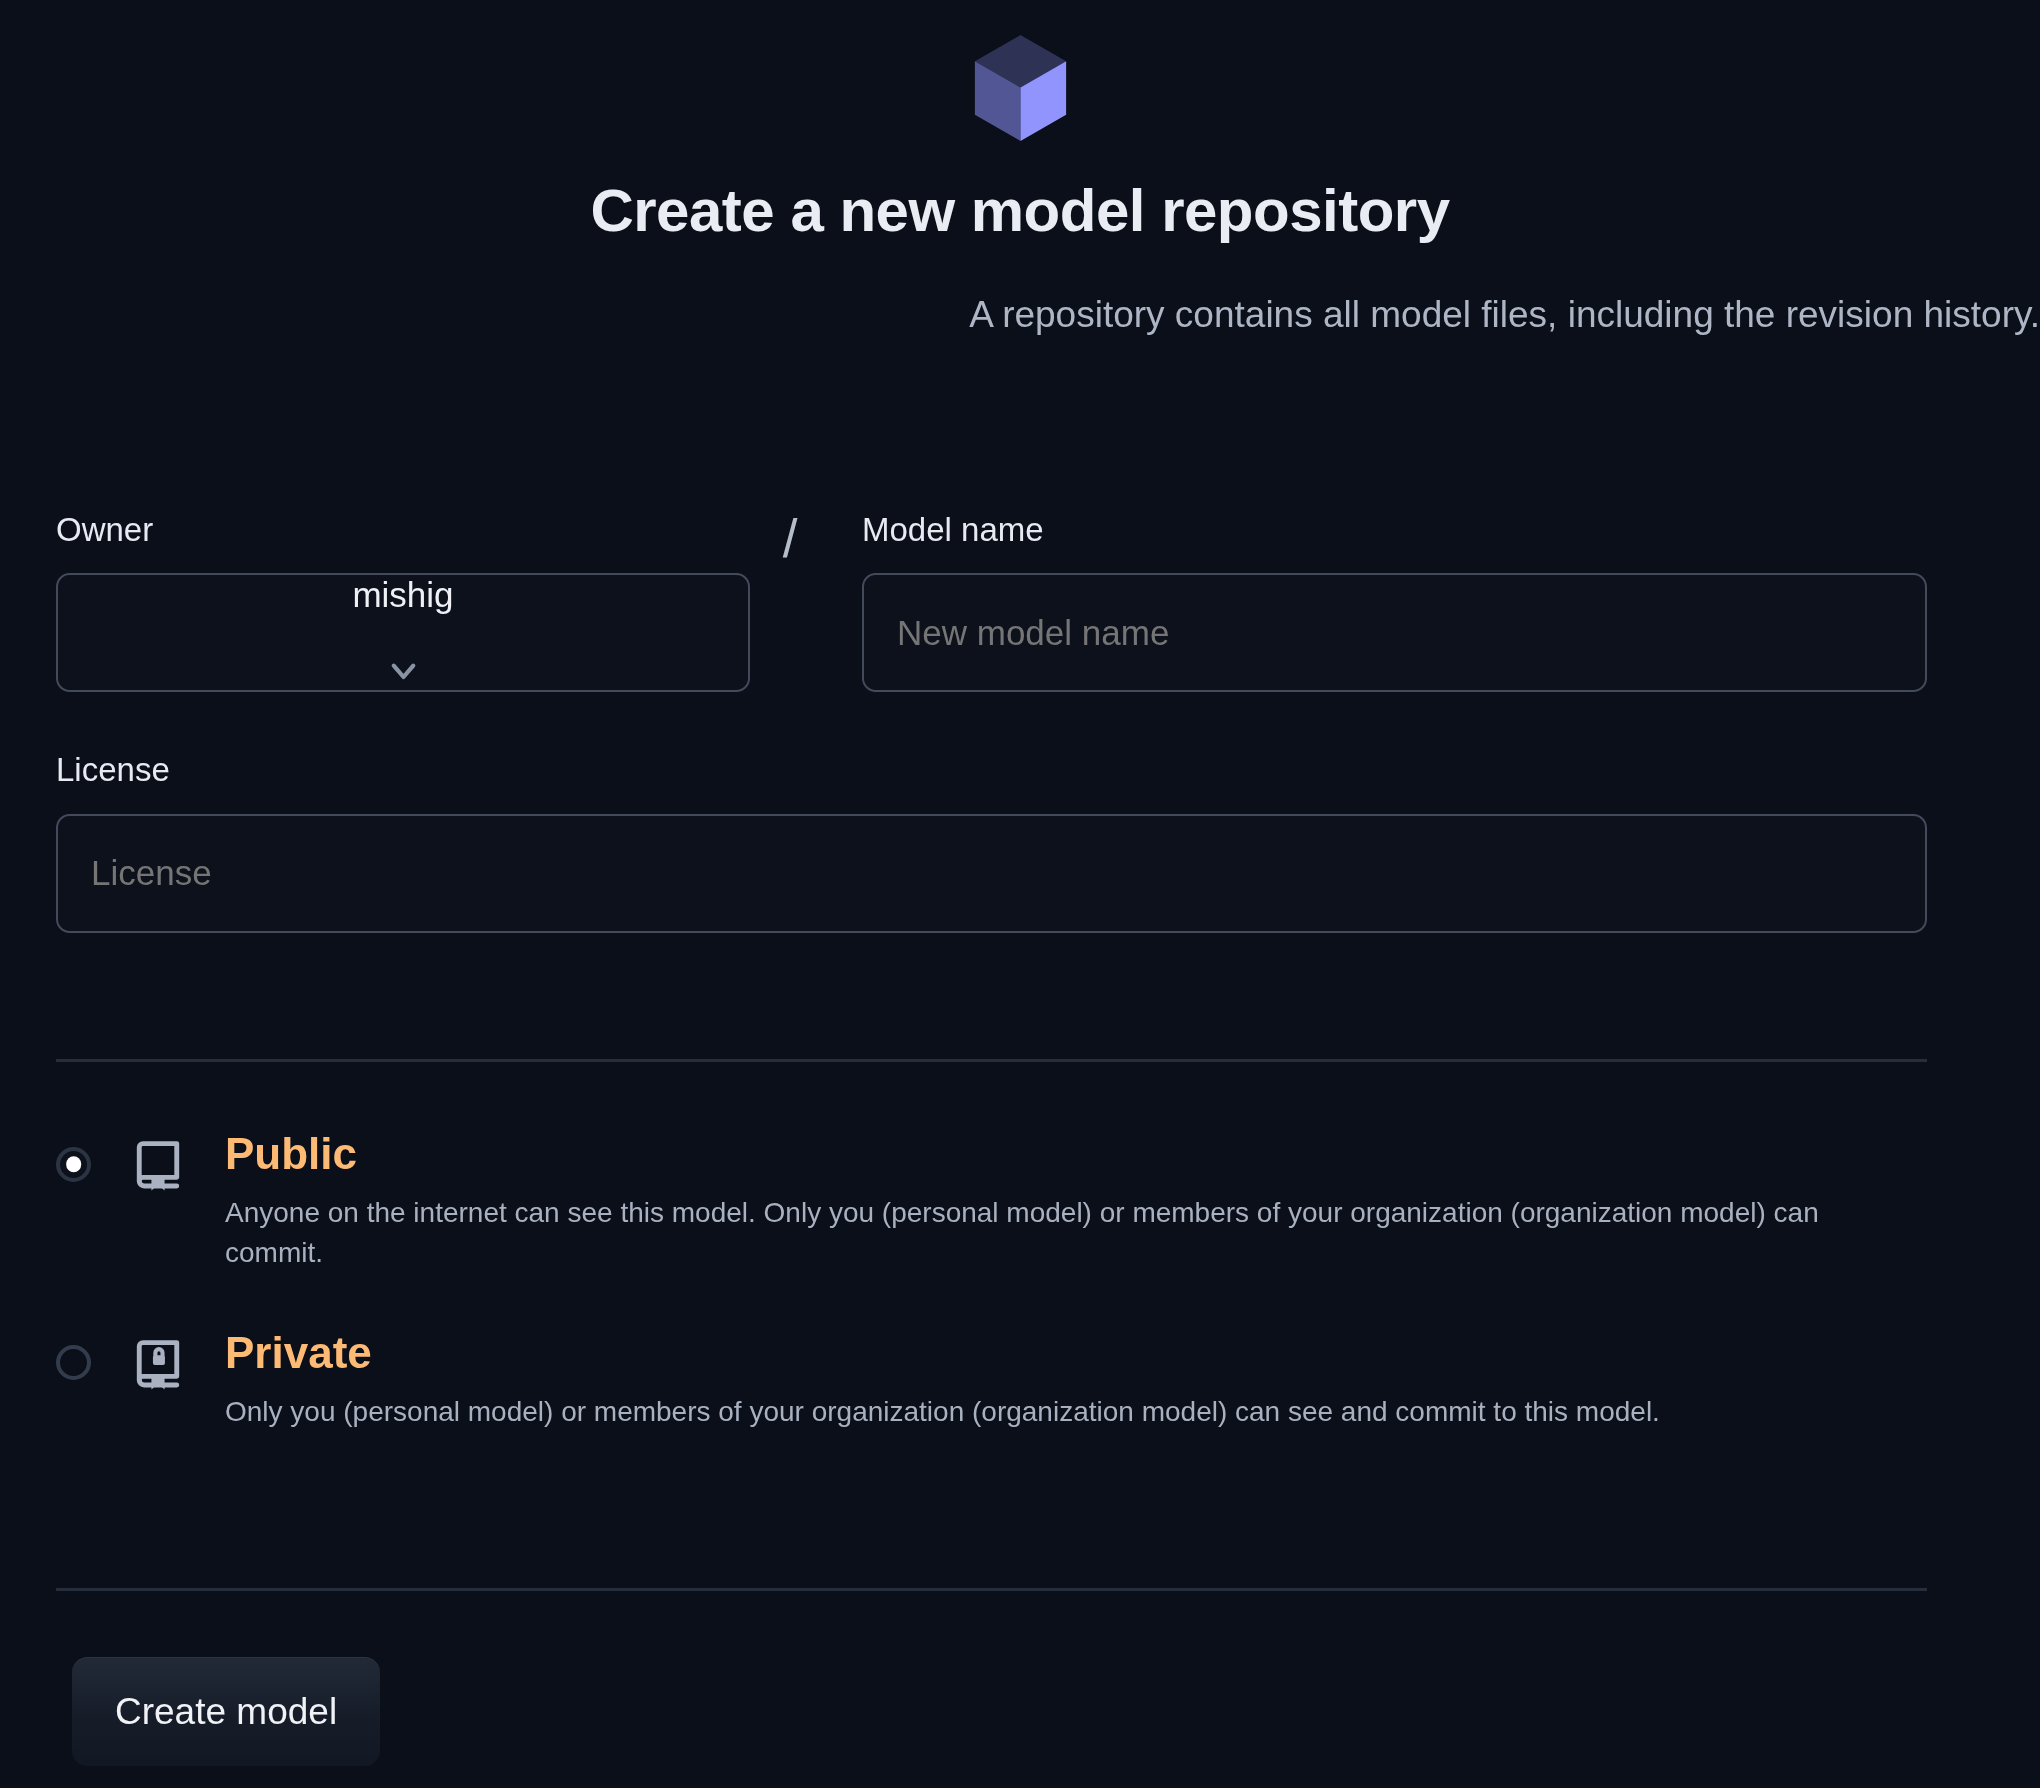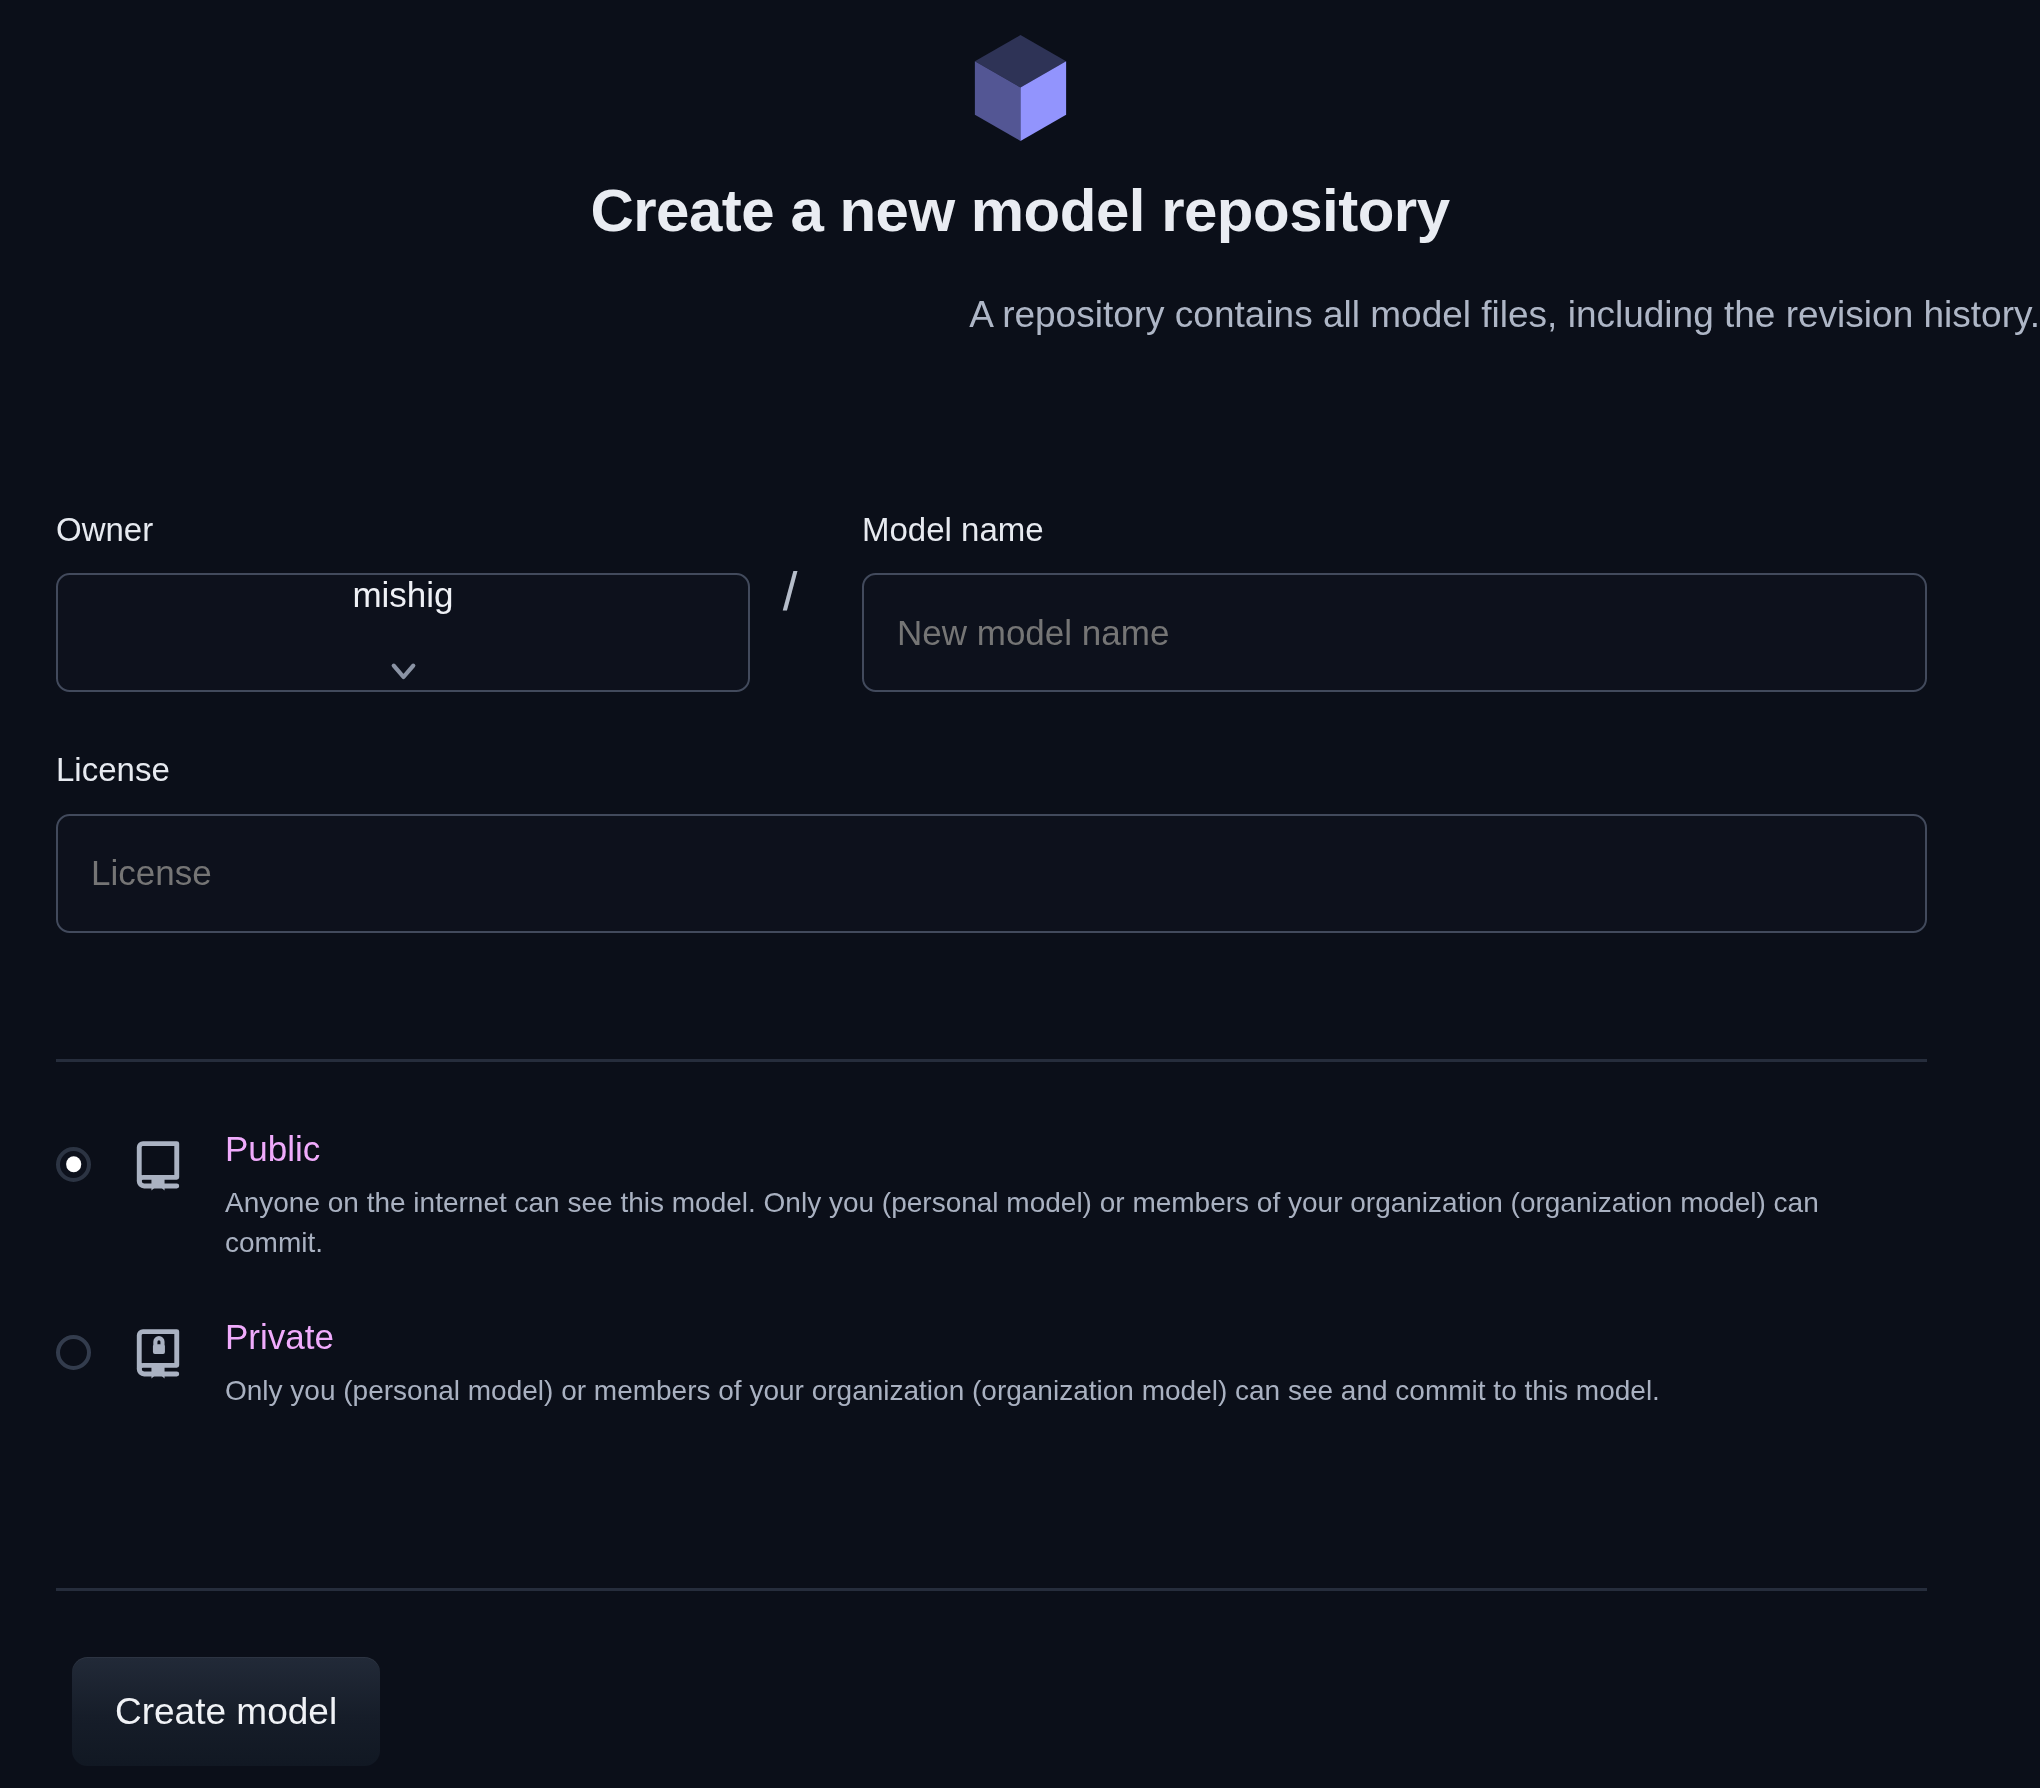--- a/index.html
+++ b/index.html
@@ -66,21 +66,21 @@
   .field-label {
     font-size: 33px;
     font-weight: 400;
     color: #e7eaf0;
     line-height: 1.1;
     display: block;
   }
 
   .row-owner {
     display: flex;
-    align-items: center;
+    align-items: flex-start;
     gap: 0;
   }
 
   .col-owner { width: 694px; }
   .col-name  { flex: 1; margin-left: 32px; }
 
   .slash {
     width: 80px;
     text-align: center;
     font-size: 53px;
@@ -176,23 +176,23 @@
     display: block;
   }
 
   .option-text {
     margin-left: 37px;
     flex: 1;
     padding-top: 2px;
   }
 
   .option-title {
-    font-size: 35px;
-    font-weight: normal;
-    color: #f0abfc;
+    font-size: 44px;
+    font-weight: bold;
+    color: #fdba74;
     line-height: 1.15;
   }
 
   .option-desc {
     margin-top: 13.7px;
     font-size: 28px;
     font-weight: 400;
     color: #a9b1c1;
     line-height: 1.42;
     max-width: 1638px;

